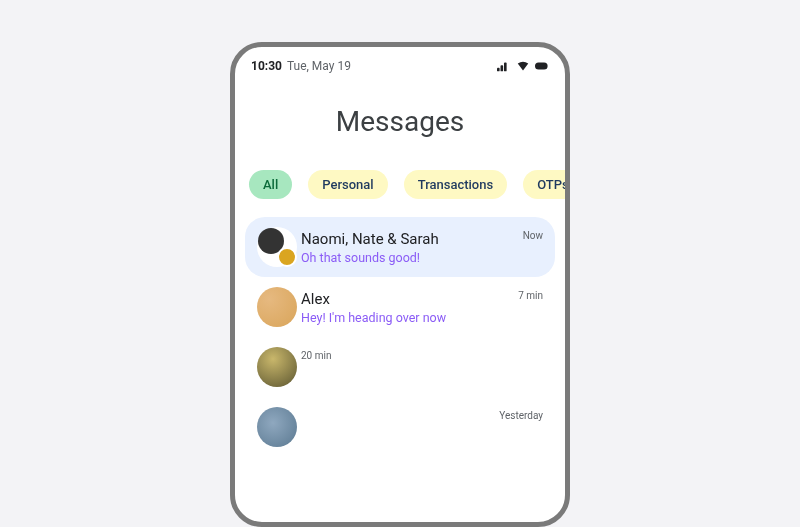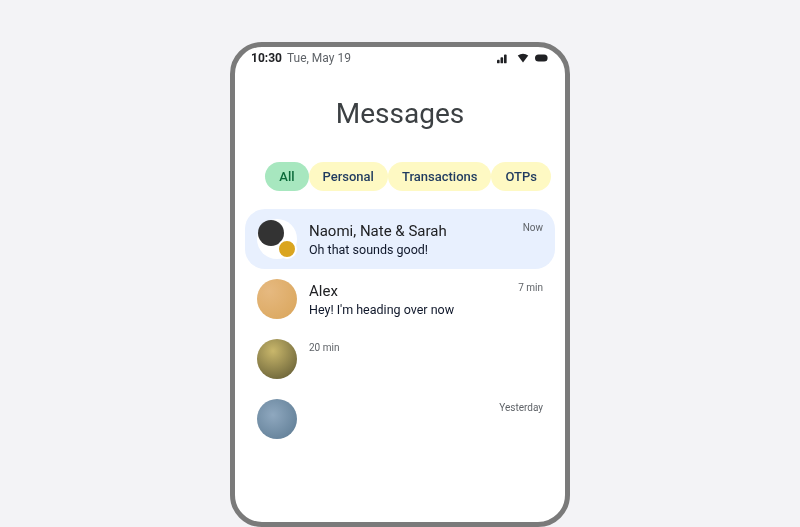--- a/index.html
+++ b/index.html
@@ -20,61 +20,60 @@
     background: #fff;
     border: 5px solid #7a7a7a;
     border-radius: 32px;
     overflow: hidden;
     position: relative;
   }
   .status-bar {
     display: flex;
     justify-content: space-between;
     align-items: center;
-    padding: 4px 16px 6px;
+    padding: 12px 16px 6px;
     font-size: 12px;
     font-weight: 600;
     color: #202124;
   }
   .status-left b { font-weight: 700; margin-right: 5px; }
   .status-left span { font-weight: 400; color: #5f6368; }
   .status-right { display: flex; gap: 5px; align-items: center; }
   .title {
     font-size: 28px;
     font-weight: 400;
     color: #3c4043;
     text-align: center;
     padding: 26px 20px 20px;
   }
   .tabs {
     display: flex;
-    gap: 0;
+    gap: 16px;
     padding: 12px 14px 14px;
-    justify-content: flex-end;
   }
   .tab {
     padding: 7px 14px;
     border-radius: 18px;
     font-size: 13px;
     font-weight: 500;
     background: #fef9c3;
     color: #1f3a5f;
     cursor: pointer;
   }
   .tab.active {
     background: #a7e7bf;
     color: #0b6b3a;
   }
   .list { padding: 4px 10px 0; }
   .item {
     display: flex;
     align-items: center;
     padding: 10px 12px;
     border-radius: 20px;
-    gap: 12px;
+    gap: 4px;
     cursor: pointer;
   }
   .item.selected { background: #e8f0fe; }
   .avatar {
     width: 40px; height: 40px;
     border-radius: 50%;
     background: #ddd;
     flex: 0 0 40px;
     position: relative;
   }
@@ -89,21 +88,21 @@
   }
   .avatar.group .g2 {
     width: 20px; height: 20px; bottom: 0; right: 0;
     background: goldenrod; border: 2px solid #fff;
   }
   .avatar.a1 { background: radial-gradient(circle at 30% 30%, #e6b980, #d9a55a); }
   .avatar.a2 { background: radial-gradient(circle at 40% 30%, #c9b76b, #5b5530); }
   .avatar.a3 { background: radial-gradient(circle at 40% 40%, #8fa8bf, #5a7890); }
   .body { flex: 1; min-width: 0; }
   .name { font-size: 15px; font-weight: 400; color: #202124; }
-  .preview { font-size: 12.5px; color: #0f172a; margin-top: 2px; white-space: nowrap; overflow: hidden; text-overflow: ellipsis; }
+  .preview { font-size: 12.5px; color: #8b5cf6; margin-top: 2px; white-space: nowrap; overflow: hidden; text-overflow: ellipsis; }
   .time { font-size: 10px; color: #5f6368; align-self: flex-start; margin-top: 3px; }
   svg.icon { width: 14px; height: 12px; }
 </style>
 </head>
 <body>
 
 <div class="phone">
 
   <div class="status-bar">
     <div class="status-left">

